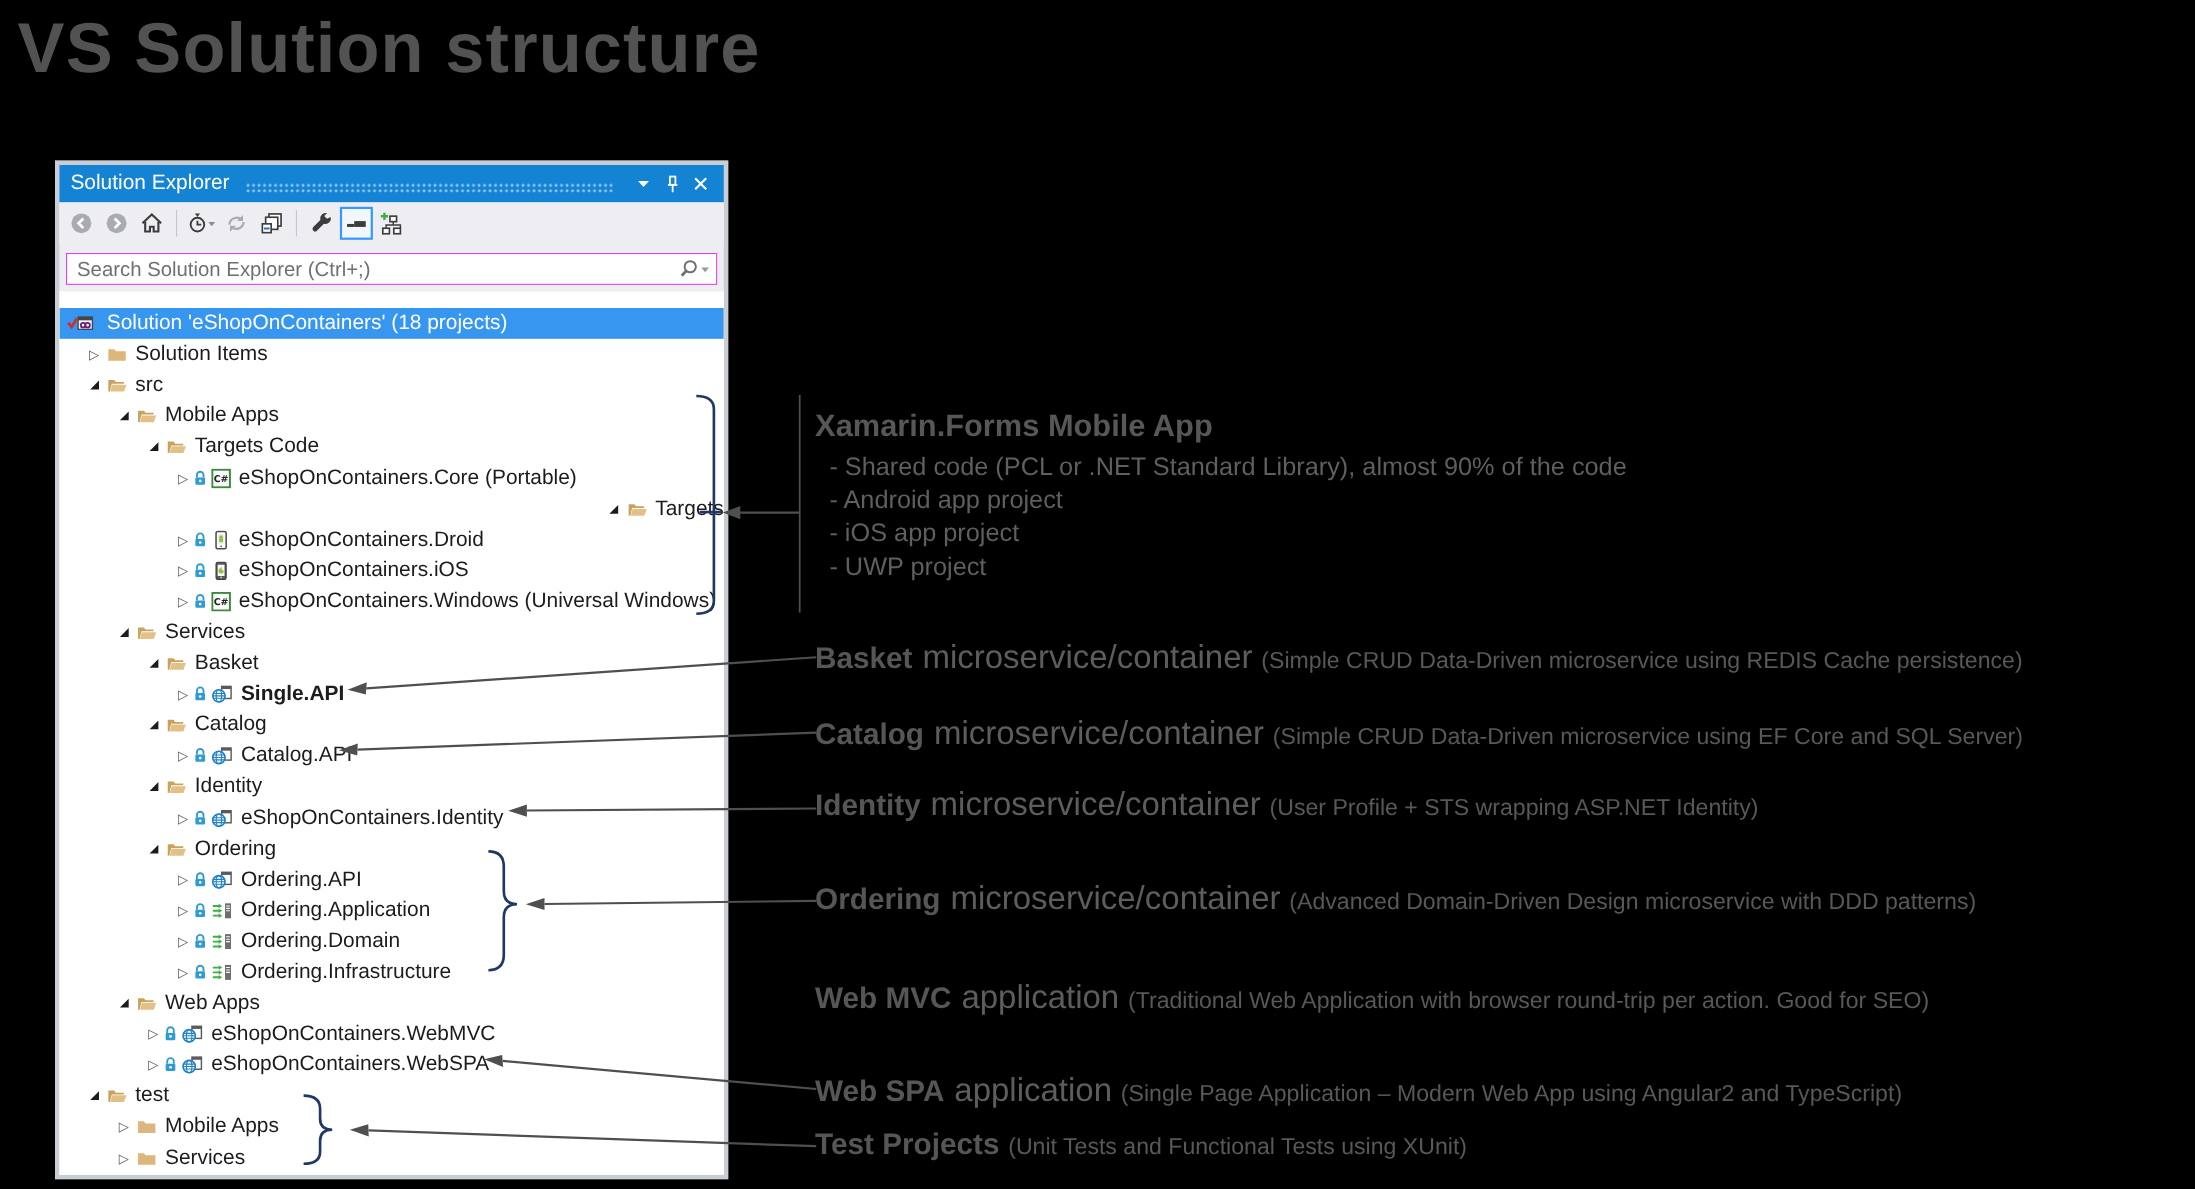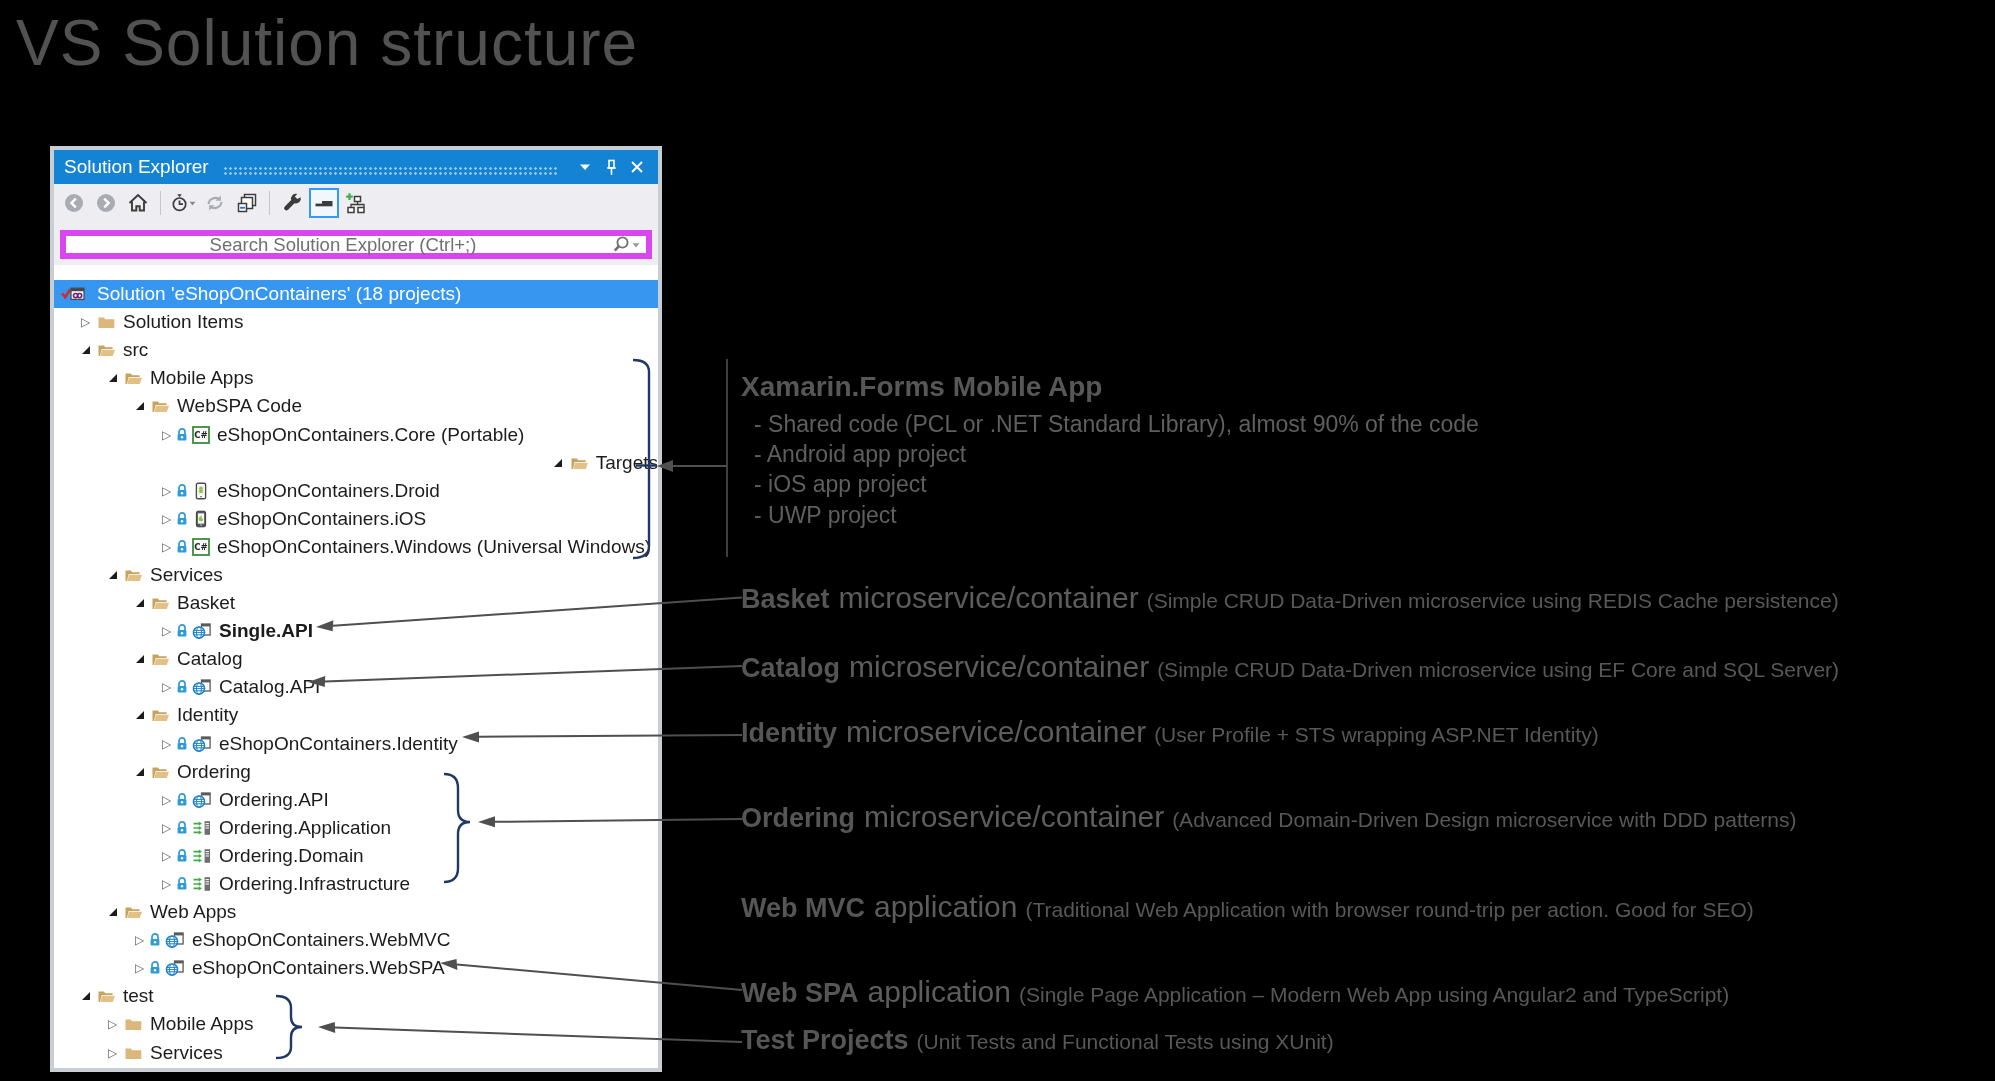--- a/index.html
+++ b/index.html
@@ -1,39 +1,39 @@
 <!DOCTYPE html>
 <html><head>
 <meta charset="utf-8">
 <style>
   html,body{margin:0;padding:0;background:#000;}
   body{width:1995px;height:1081px;font-family:"Liberation Sans",sans-serif;position:relative;overflow:hidden;}
   .canvas{position:absolute;inset:0;background:#000;}
 
-  .page-title{position:absolute;left:16px;top:6px;margin:0;font-size:64px;font-weight:400;color:#525252;letter-spacing:1px;}
+  .page-title{position:absolute;left:16px;top:6px;margin:0;font-size:64px;font-weight:700;color:#525252;letter-spacing:1px;}
 
   
   .panel{position:absolute;left:50px;top:146px;width:612px;height:926px;background:#eeeef2;
          border:4px solid #c9cdd4;box-sizing:border-box;display:flex;flex-direction:column;}
   .titlebar{height:34px;background:#1583d4;display:flex;align-items:center;color:#fff;
             font-size:19px;padding:0 8px 0 10px;flex:none;}
   .titlebar-label{flex:none;}
   .grip{flex:1;height:9px;margin:6px 14px 0;
         background-image:radial-gradient(rgba(255,255,255,.55) 1.1px, transparent 1.5px);
         background-size:5px 5px;background-position:0 0;}
   .tb-btn{width:26px;height:26px;display:flex;align-items:center;justify-content:center;flex:none;}
 
   .toolbar{height:38px;display:flex;align-items:center;padding:0 5px;flex:none;gap:2px;background:#eeeef2;}
   .tool{width:30px;height:30px;display:flex;align-items:center;justify-content:center;flex:none;box-sizing:border-box;}
   .tool.selected{border:2px solid #3399ff;background:#f2f7fc;}
   .tsep{width:1px;height:24px;background:#c4c6cd;margin:0 5px;flex:none;}
 
   .searchrow{padding:8px 6px 6px;flex:none;}
-  .searchbox{height:29px;background:#fff;border:6px solid #d946ef;display:flex;align-items:center;
-             padding:0 3px 0 9px;font-size:18.5px;color:#707070;box-sizing:border-box;text-align:center;}
+  .searchbox{height:29px;background:#fff;border:1px solid #d946ef;display:flex;align-items:center;
+             padding:0 3px 0 9px;font-size:18.5px;color:#707070;box-sizing:border-box;}
   .searchtext{flex:1;white-space:nowrap;overflow:hidden;}
 
   .tree{flex:1;background:#fff;padding-top:15px;overflow:hidden;}
   .trow{display:flex;align-items:center;height:28.1px;font-size:19px;color:#1c1c1c;}
   .trow.sel{background:#3696f0;color:#fff;}
   .trow.bold .tlabel{font-weight:bold;}
   .exp{width:19px;height:18px;display:flex;justify-content:center;align-items:center;flex:none;}
   .exp.closed{color:#616161;font-size:12px;line-height:12px;}
   .tri{width:0;height:0;border-bottom:8px solid #1c1c1c;border-left:8px solid transparent;}
   .lockwrap{width:14px;flex:none;display:flex;align-items:center;}
@@ -218,21 +218,21 @@
         <div class="trow" style="padding-left: 76px;">
           <span class="exp">
             <span class="tri"></span>
           </span>
           <span class="iconwrap">
             <svg width="19" height="18" viewBox="0 0 19 18">
               <path d="M1.5 4.4 L6.8 4.4 L8.3 6.3 L15.6 6.3 L15.6 7.9 L4.7 7.9 L2.9 14.9 L1.5 14.9 Z" fill="#c9a35d"></path>
               <path d="M5 8.7 L18 8.7 L15.8 14.9 L3.3 14.9 Z" fill="#e3c186"></path>
             </svg>
           </span>
-          <span class="tlabel">WebSPA Code</span>
+          <span class="tlabel">Targets Code</span>
         </div>
         <div class="trow" style="padding-left: 103px;">
           <span class="exp closed">▷</span>
           <span class="lockwrap">
             <svg width="12" height="16" viewBox="0 0 12 16">
               <path d="M3 7 V4.9 a3 3 0 0 1 6 0 V7" fill="none" stroke="#2e9bd6" stroke-width="1.7"></path>
               <rect x="1.6" y="7" width="8.8" height="6.6" rx="1" fill="#2e9bd6"></rect>
               <circle cx="6" cy="10.2" r="1.2" fill="#fff"></circle>
             </svg>
           </span>

